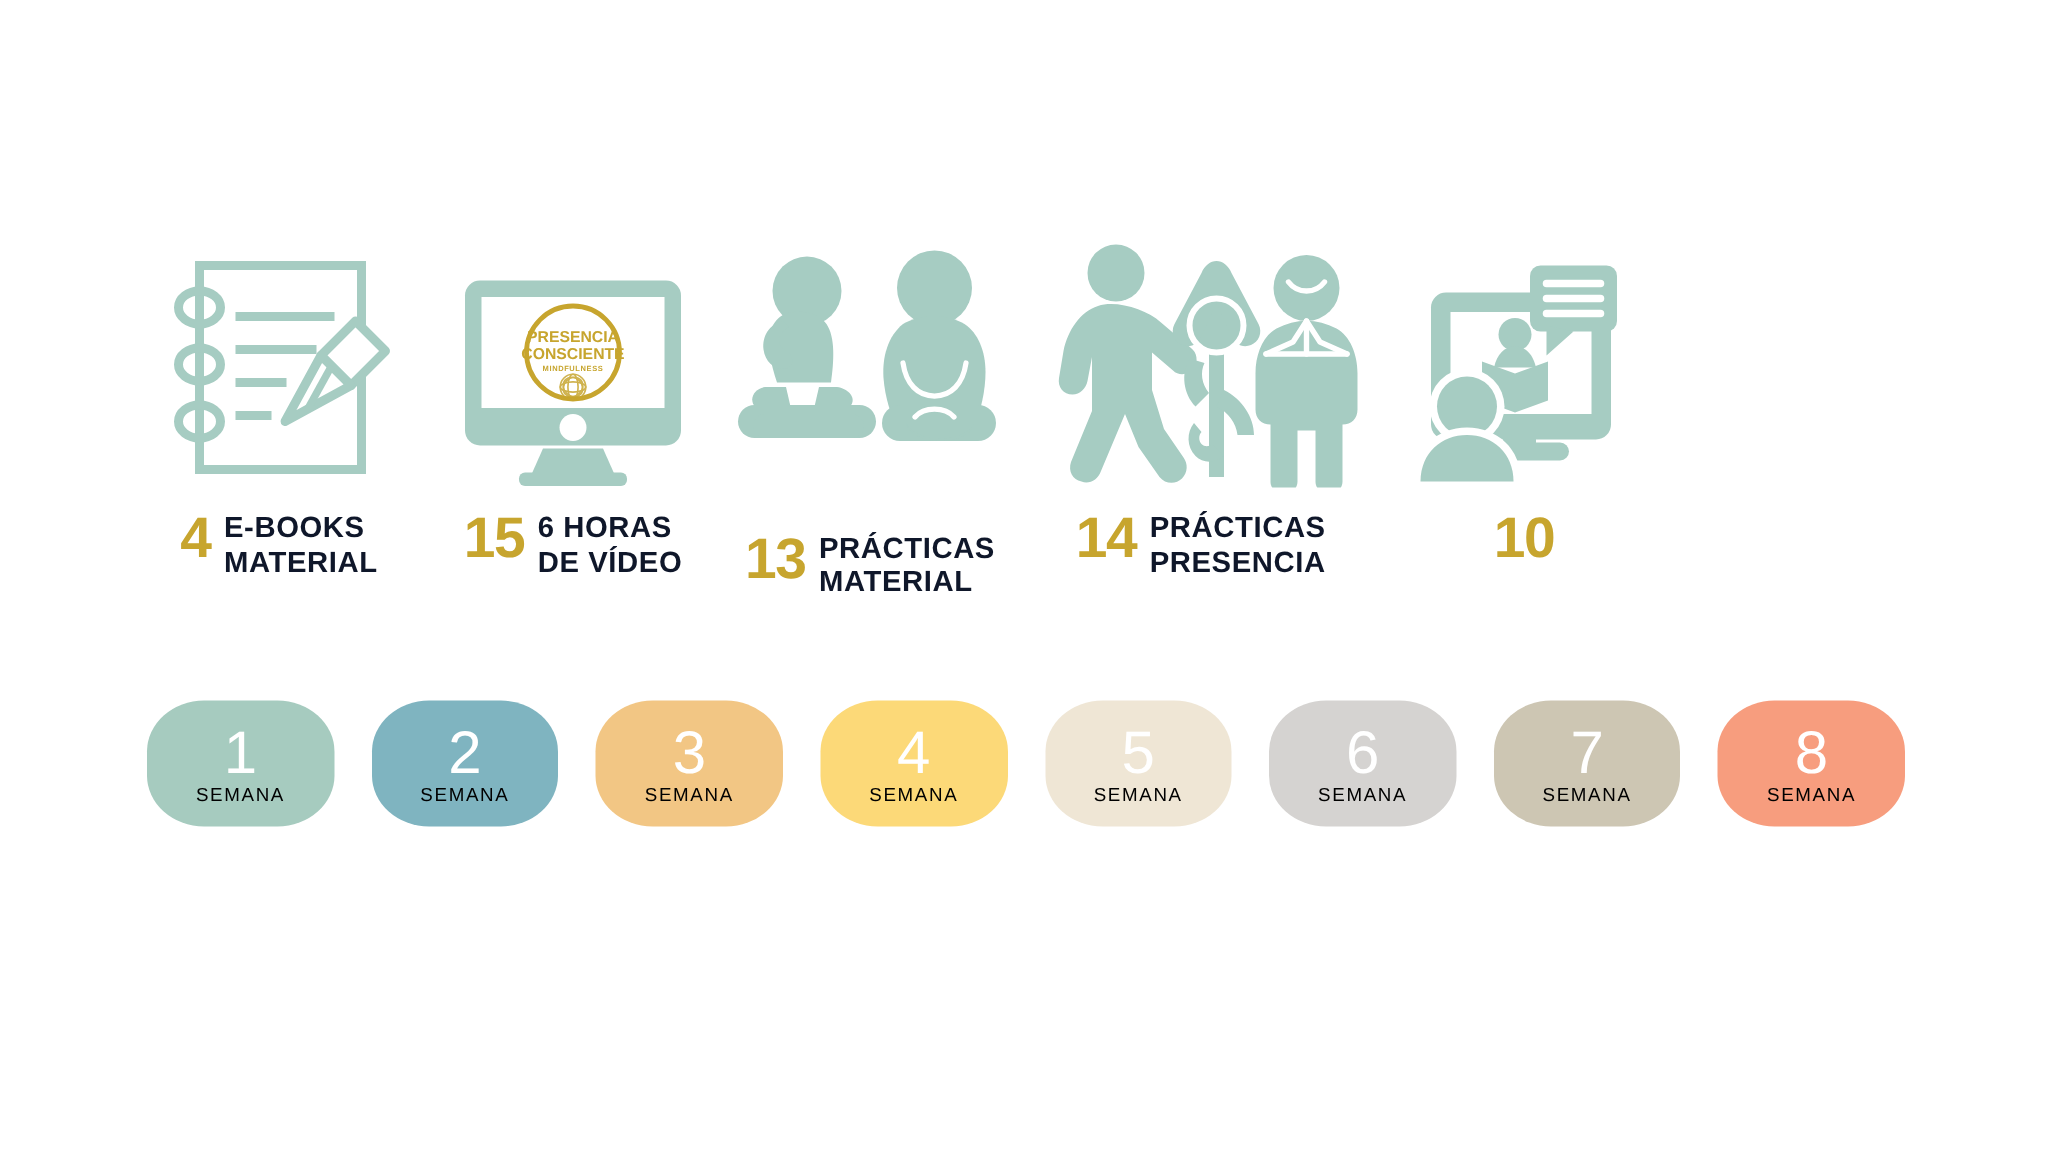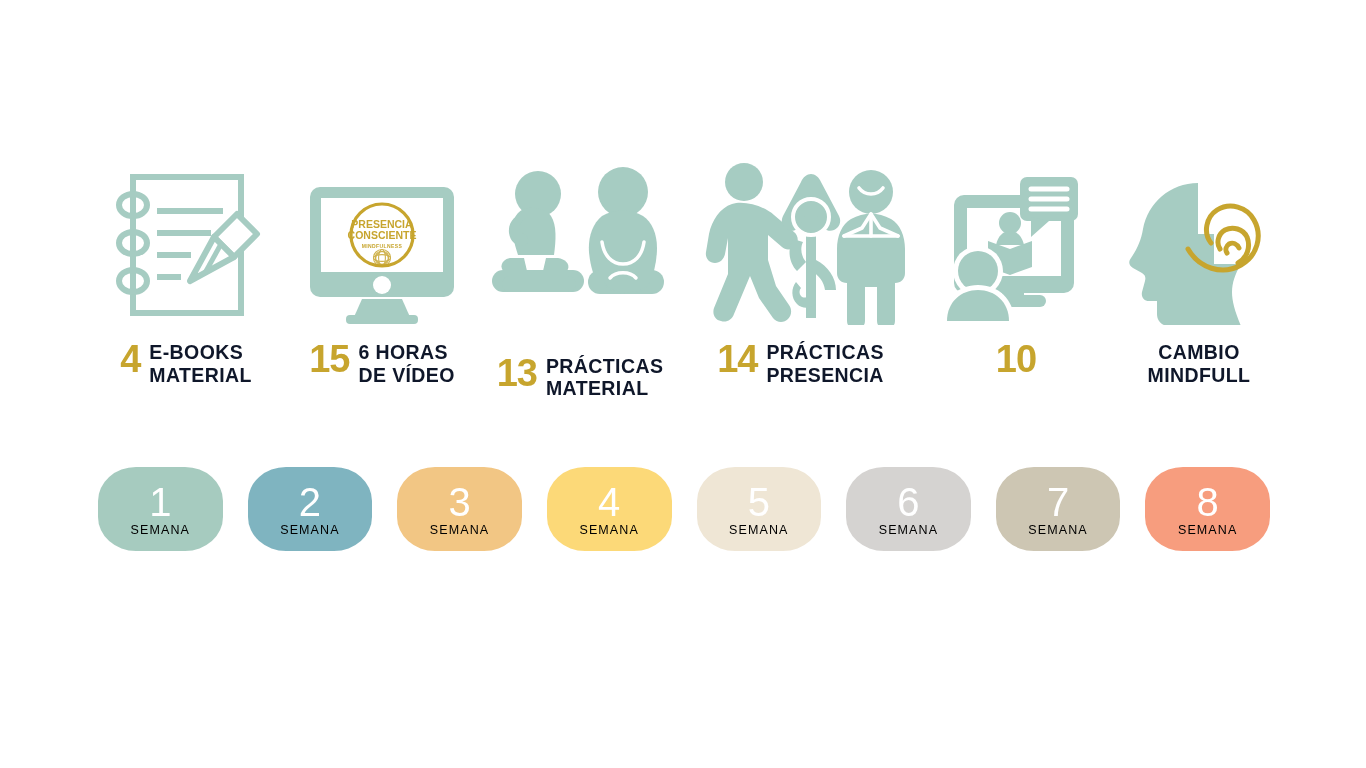--- a/index.html
+++ b/index.html
@@ -285,39 +285,20 @@
             <path d="M6 156 c0 -22 16 -36 36 -36 c20 0 36 14 36 36 Z" fill="#ffffff"></path>
             <path d="M11 156 c0 -19 14 -31 31 -31 c17 0 31 12 31 31 Z" fill="#A6CCC2"></path>
           </g>
         </svg>
       </div>
       <div class="stat-label-wrap">
         <span class="stat-number">10</span>
       </div>
     </div>
 
-    <div class="stat" style="width:167px;">
-      <div class="stat-icon">
-        <svg width="150" height="160" viewBox="0 0 150 160">
-          <path d="M78 18 C50 18 28 38 23 64 c-2 12 -6 20 -12 29 c-3 4 -2 8 2 10 l9 5 c3 2 4 4 3 8 l-3 11 c-1 5 2 9 7 9 l8 0 l0 13 c0 7 5 12 12 12 l72 0 c-6 -14 -9 -25 -9 -34 c0 -9 3 -18 9 -28 l-27 0 l0 -30 l-16 0 Z" fill="#A6CCC2"></path>
-          <g fill="none" stroke="#C7A52E" stroke-width="5" stroke-linecap="round">
-            <path d="M91 78 c-8 -10 -5 -26 6 -33 c13 -8 30 -3 37 10 c9 16 3 36 -13 45 c-19 11 -42 3 -53 -16"></path>
-            <path d="M100 84 c-4 -6 -2 -15 5 -19 c8 -4 18 -1 22 7 c4 10 0 21 -9 26"></path>
-            <path d="M107 88 c-2 -3 -1 -7 2 -9 c4 -2 8 0 10 4"></path>
-          </g>
-        </svg>
-      </div>
-      <div class="stat-label-wrap">
-        <span class="stat-number"></span>
-        <span class="stat-text centered">
-          <span>CAMBIO</span><br>
-          <span>MINDFULL</span>
-        </span>
-      </div>
-    </div>
 
   </div>
 
   <div class="weeks-row">
 
     <div class="week-pill" style="background:#A6CBBF; margin-right:25px;">
       <span class="week-number">1</span>
       <span class="week-caption">SEMANA</span>
     </div>
 

